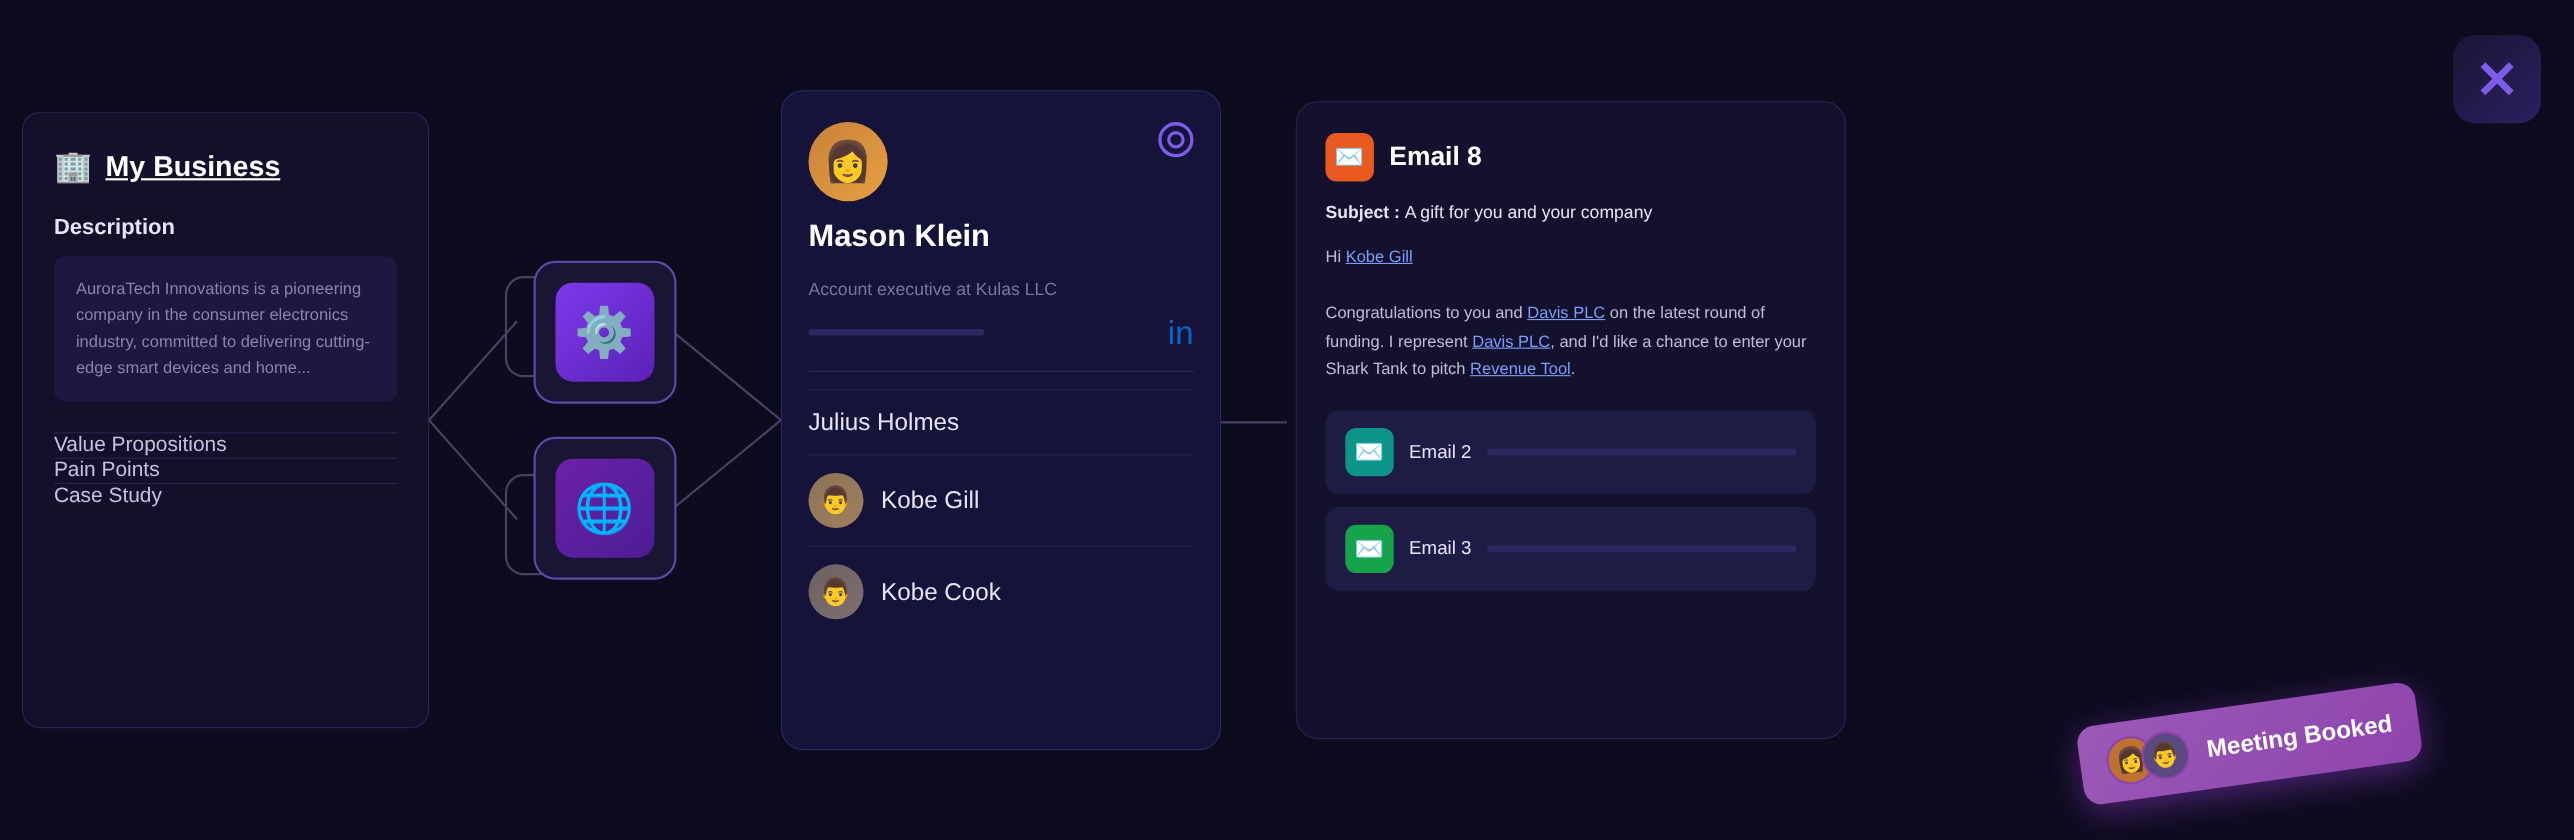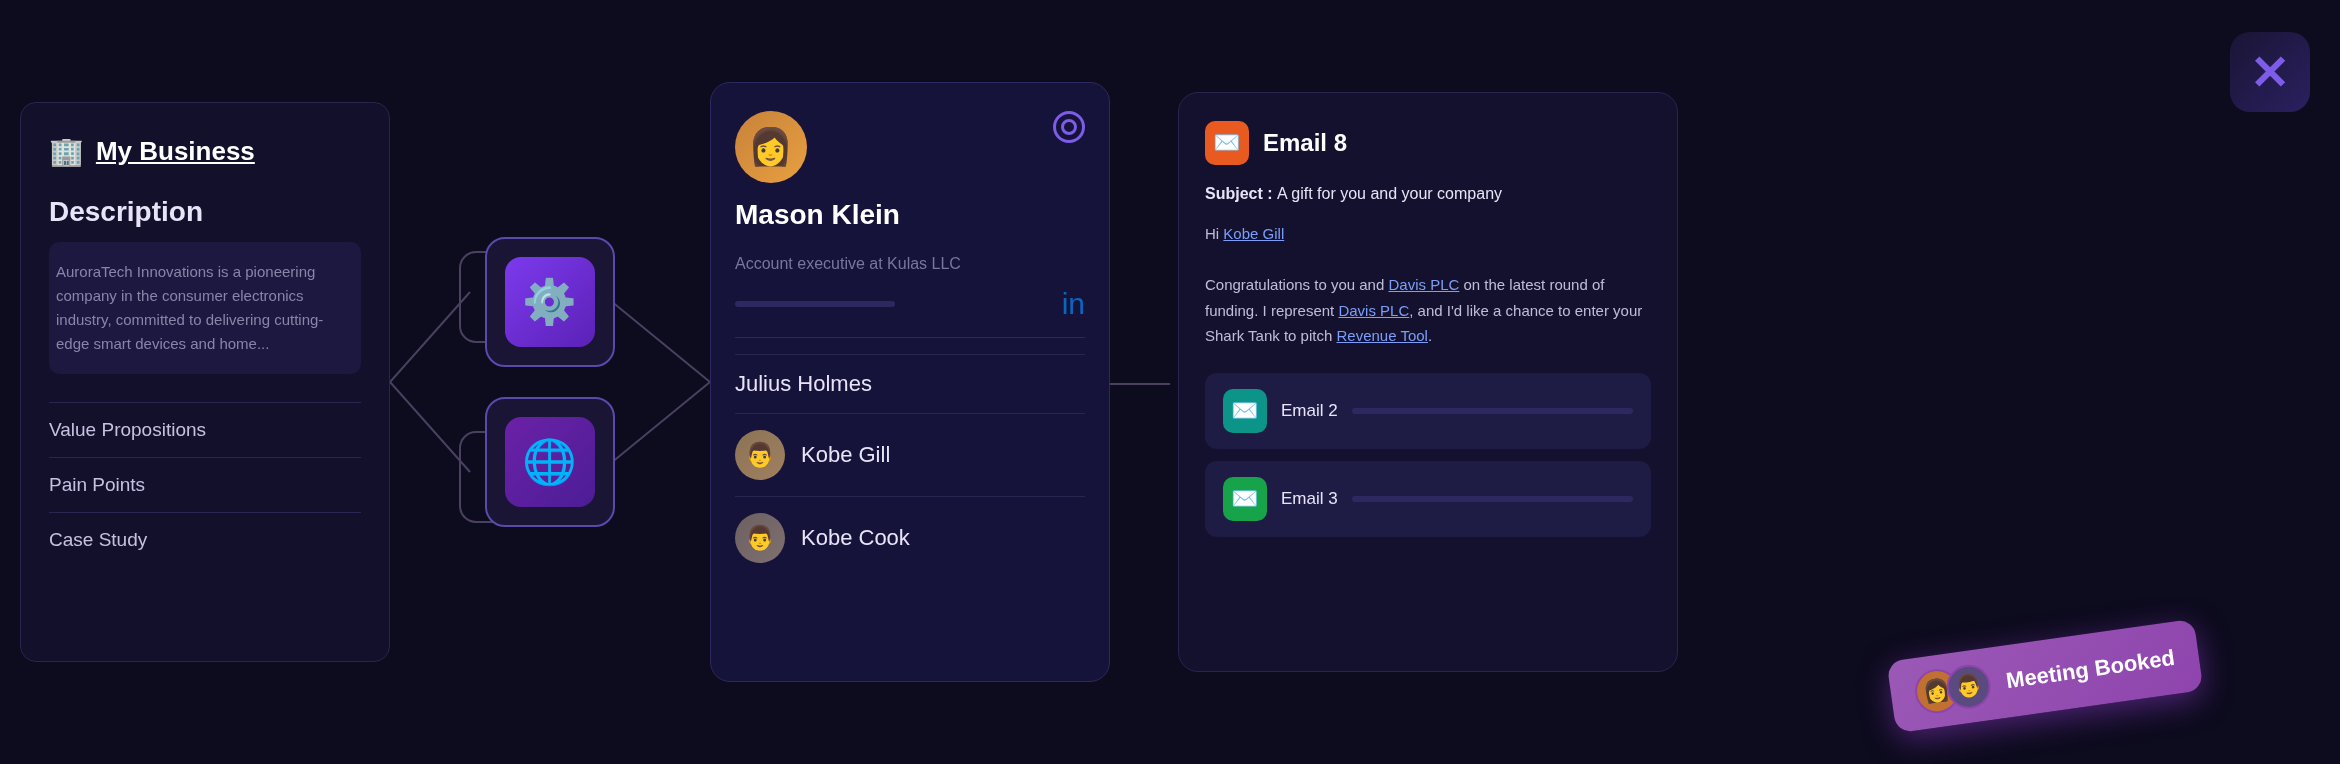--- a/index.html
+++ b/index.html
@@ -49,42 +49,42 @@
 
     .panel-title {
       color: #ffffff;
       font-size: 26px;
       font-weight: 600;
       text-decoration: underline;
     }
 
     .section-label {
       color: #e8e4f8;
-      font-size: 28px;
+      font-size: 20px;
       font-weight: 600;
       margin-bottom: 14px;
     }
 
     .description-box {
       background: #1c1840;
       border-radius: 10px;
-      padding: 18px 7px;
+      padding: 18px 20px;
       margin-bottom: 28px;
     }
 
     .description-text {
       color: #8a84a8;
       font-size: 15px;
       line-height: 1.6;
     }
 
     .nav-item {
       color: #c8c0e0;
       font-size: 19px;
-      padding: 16px 0;
+      padding: 0 0;
       border-top: 1px solid #2a2550;
       cursor: pointer;
     }
 
     
     .connector-area {
       display: flex;
       flex-direction: column;
       align-items: center;
       justify-content: center;
@@ -461,21 +461,21 @@
         <span style="font-size:36px;">👩</span>
       </div>
       <div class="radio-circle">
         <div class="radio-inner"></div>
       </div>
     </div>
 
     <div class="contact-name">Mason Klein</div>
     <div class="contact-title">Account executive at Kulas LLC</div>
 
-    <div style="display:flex;align-items:center;gap:16px;margin-top:14px;">
+    <div style="display:flex;gap:16px;margin-top:14px;">
       <div class="contact-bar"></div>
       <span class="linkedin-icon" style="color:#0a66c2;font-size:30px;">in</span>
     </div>
 
     <hr class="divider">
 
     <div class="contact-list-item">
       <span class="contact-list-name">Julius Holmes</span>
     </div>
 

